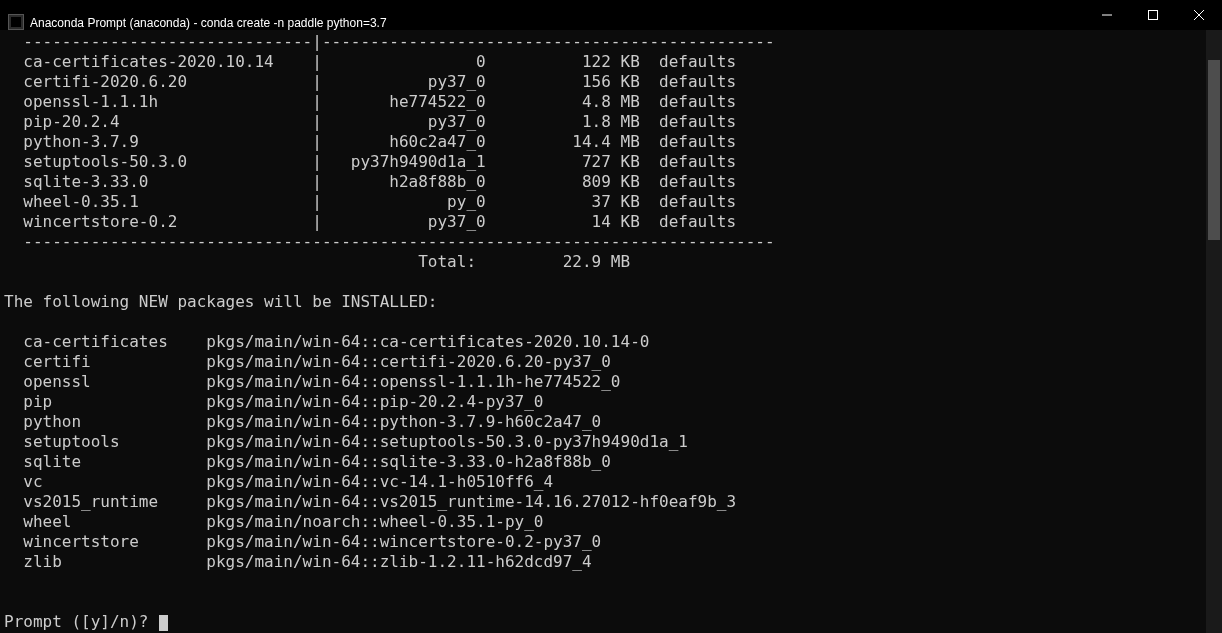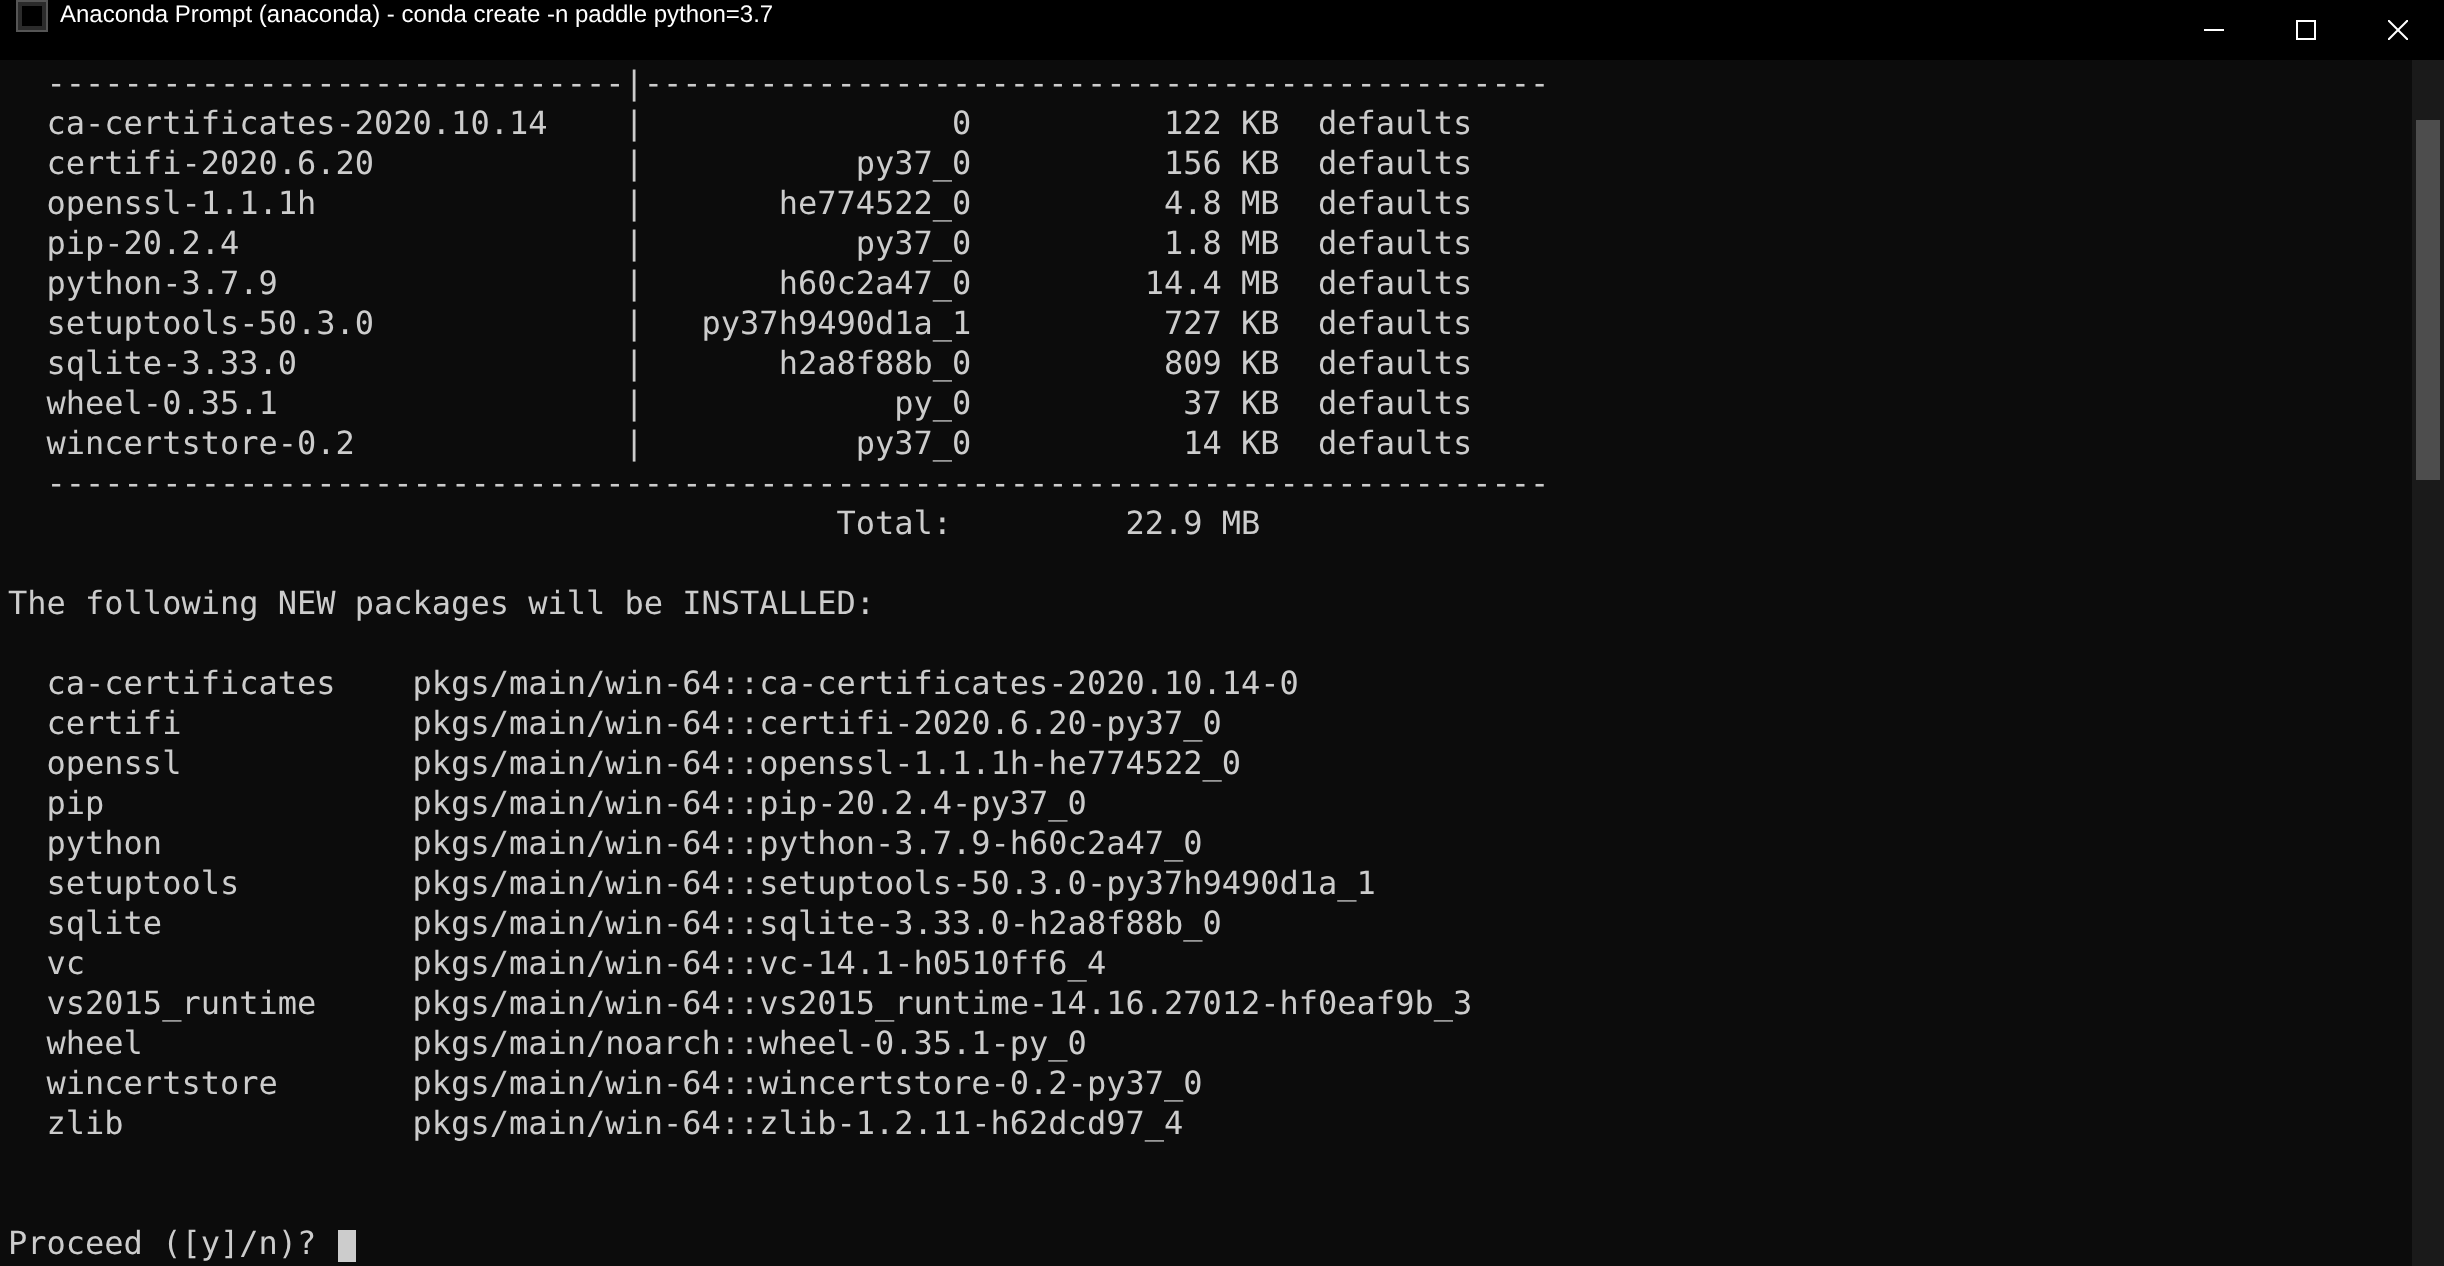--- a/index.html
+++ b/index.html
@@ -9,21 +9,21 @@
     height: 633px;
     background: #0c0c0c;
     overflow: hidden;
     font-family: "NSimSun", "SimSun", "Consolas", monospace;
     color: #cccccc;
   }
   .titlebar {
     height: 30px;
     background: #000000;
     display: flex;
-    align-items: flex-start;
+    align-items: flex-end;
     color: #ffffff;
     font-family: "Segoe UI", "Microsoft YaHei", sans-serif;
     font-size: 12px;
     user-select: none;
   }
   .titlebar .app-icon {
     width: 16px;
     height: 16px;
     margin: 0 6px 0 8px;
     background: #2b2b2b;
@@ -143,17 +143,17 @@
   python             pkgs/main/win-64::python-3.7.9-h60c2a47_0
   setuptools         pkgs/main/win-64::setuptools-50.3.0-py37h9490d1a_1
   sqlite             pkgs/main/win-64::sqlite-3.33.0-h2a8f88b_0
   vc                 pkgs/main/win-64::vc-14.1-h0510ff6_4
   vs2015_runtime     pkgs/main/win-64::vs2015_runtime-14.16.27012-hf0eaf9b_3
   wheel              pkgs/main/noarch::wheel-0.35.1-py_0
   wincertstore       pkgs/main/win-64::wincertstore-0.2-py37_0
   zlib               pkgs/main/win-64::zlib-1.2.11-h62dcd97_4
 
 
-<div><span>Proceed ([y]/n)? </span><span class="cursor"></span></div></div>
+<div><span>Prompt ([y]/n)? </span><span class="cursor"></span></div></div>
   <div class="scrollbar-track">
     <div class="scrollbar-thumb" id="sb-thumb" style="top: 30px; height: 180px;"></div>
   </div>
 </div>
 
 </body></html>

